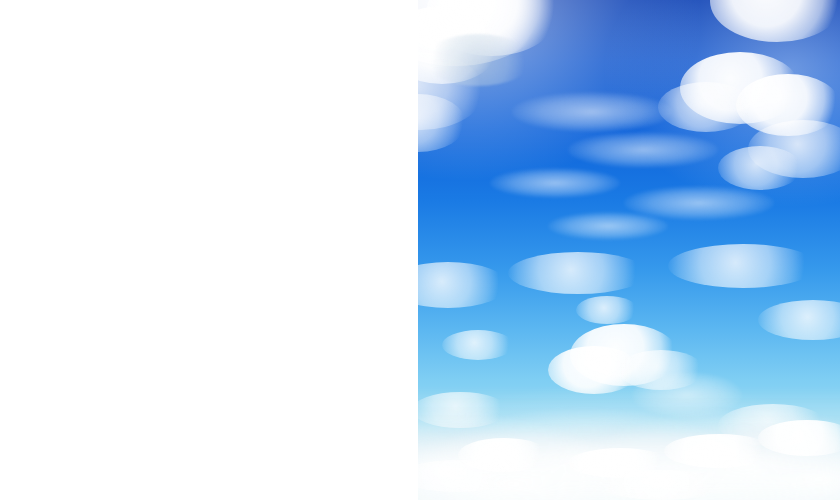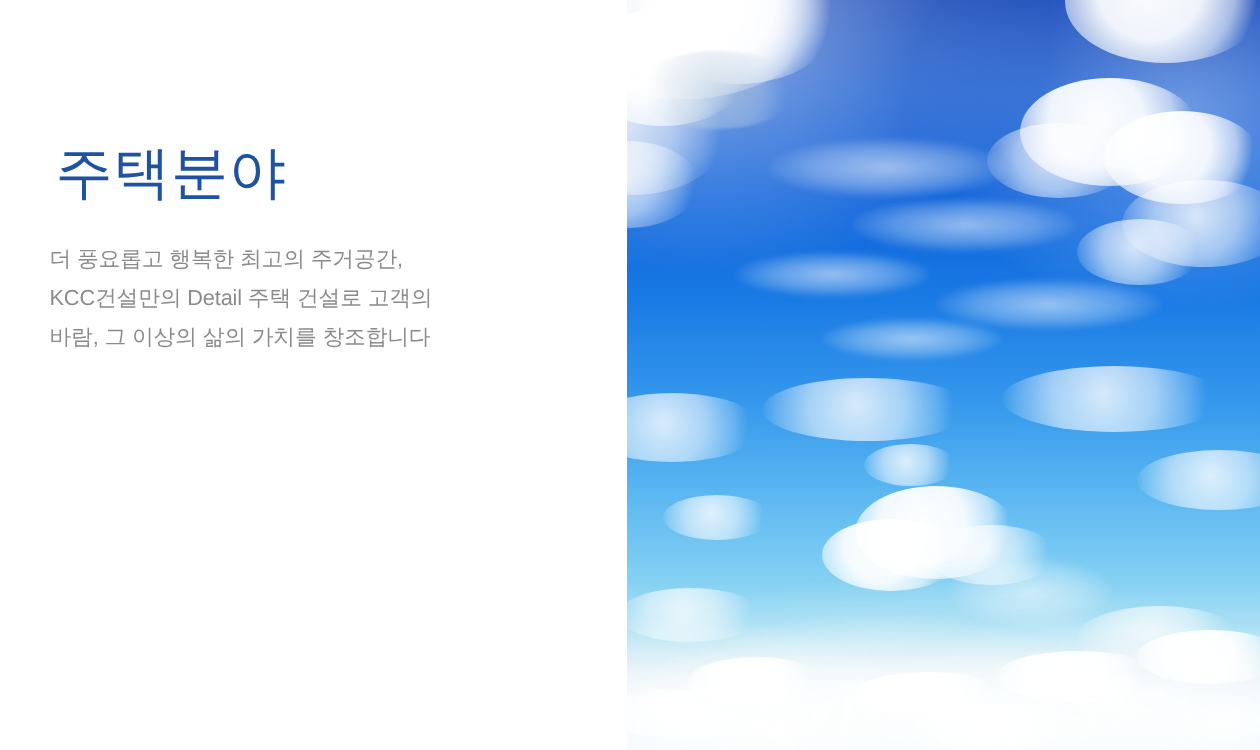--- a/index.html
+++ b/index.html
@@ -152,27 +152,21 @@
     filter: blur(2.5px);
   }
 </style>
 </head>
 <body>
 
 <div class="page">
 
   <div class="text-panel">
 
-    <h1 class="page-title">주택분야</h1>
-
-    <div class="page-desc">
-      <span class="desc-line">더 풍요롭고 행복한 최고의 주거공간,</span>
-      <span class="desc-line">KCC건설만의 Detail 주택 건설로 고객의</span>
-      <span class="desc-line">바람, 그 이상의 삶의 가치를 창조합니다</span>
-    </div>
+
 
   </div>
 
   <div class="sky-panel">
     <div class="sky-base"></div>
     <div class="sky-wash"></div>
 
     <div class="cloud" style="left:-52px; top:-46px; width:180px; height:112px;"></div>
     <div class="cloud" style="left:8px; top:-30px; width:132px; height:86px;"></div>
     <div class="cloud" style="left:-34px; top:6px; width:116px; height:78px;"></div>

